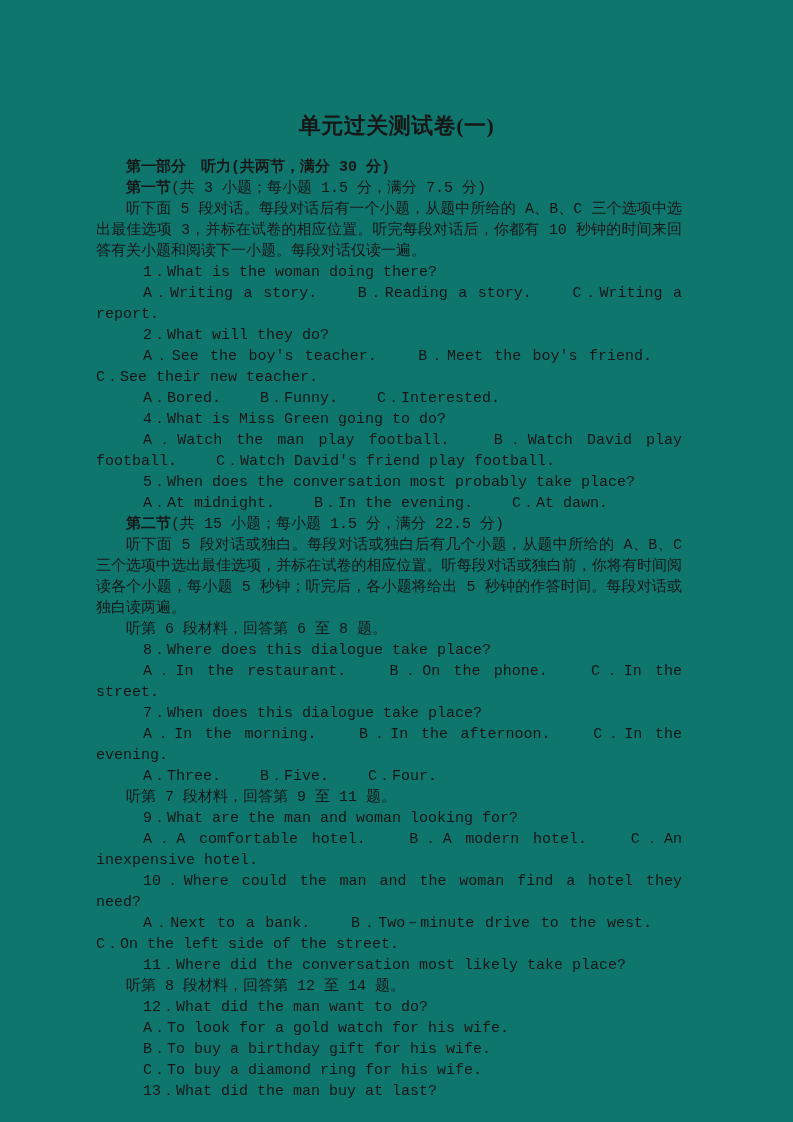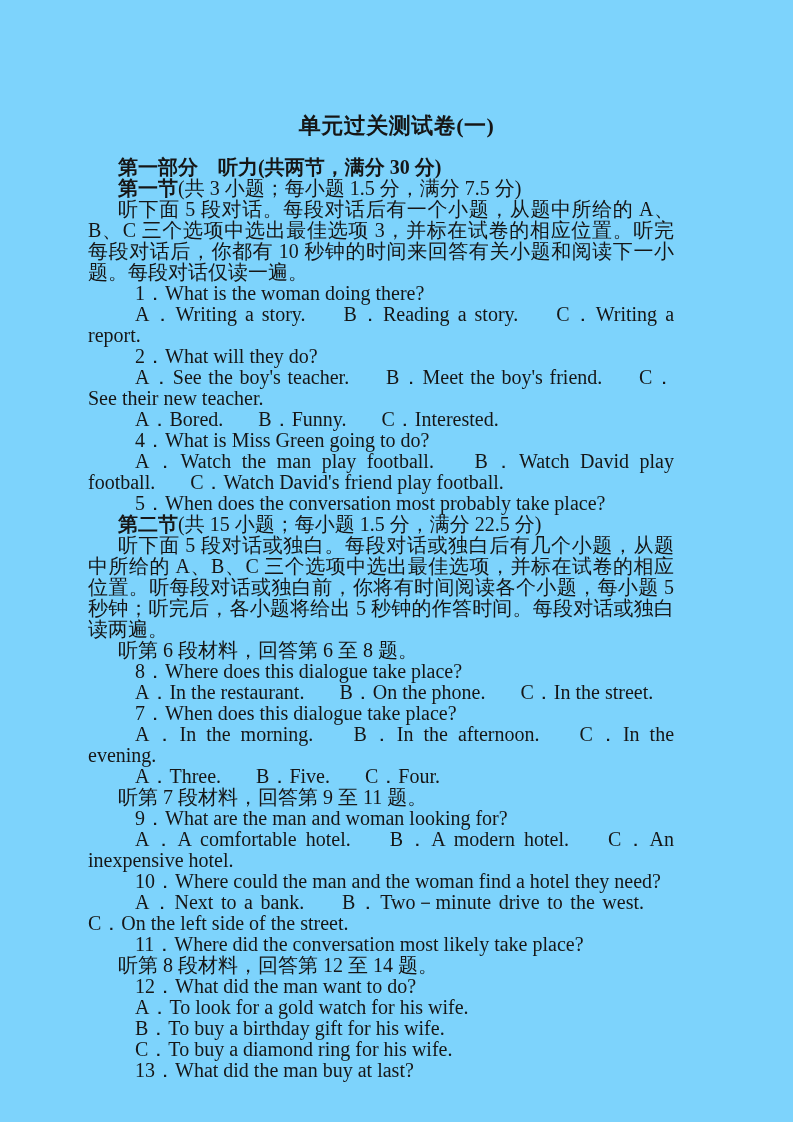--- a/index.html
+++ b/index.html
@@ -1,42 +1,43 @@
 <!DOCTYPE html>
 <html><head>
 <meta charset="utf-8">
 <style>
   html, body { margin: 0; padding: 0; background: #e8e8e8; }
   .sheet {
     position: relative;
     width: 793px;
     height: 1122px;
     margin: 0 auto;
-    background: #7dd3fc;
+    background: #0f766e;
     overflow: hidden;
     font-family: "Liberation Serif", "DejaVu Serif", serif;
     color: #161616;
   }
   .doc-title {
     margin: 0;
     padding-top: 111px;
     text-align: center;
     font-size: 22px;
     line-height: 29px;
     font-weight: 700;
     letter-spacing: 0.5px;
   }
   .body-col {
     position: absolute;
     top: 157px;
-    left: 88px;
+    left: 96px;
     width: 586px;
-    font-size: 20px;
+    font-size: 15px;
     line-height: 21px;
     text-align: justify;
+    font-family: Liberation Mono, monospace;
   }
   .body-col p { margin: 0; padding: 0; }
   .icn { text-indent: 30px; }   
   .iq  { text-indent: 47px; }   
   .h1  { font-weight: 700; }
   .h2-bold { font-weight: 700; }
   .opt { padding-right: 30px; }
   .opt:last-child { padding-right: 0; }
 </style>
 </head>
@@ -49,20 +50,21 @@
       <p class="h2 icn"><span class="h2-bold">第一节</span><span>(共 3 小题；每小题 1.5 分，满分 7.5 分)</span></p>
       <p class="para icn">听下面 5 段对话。每段对话后有一个小题，从题中所给的 A、B、C 三个选项中选出最佳选项 3，并标在试卷的相应位置。听完每段对话后，你都有 10 秒钟的时间来回答有关小题和阅读下一小题。每段对话仅读一遍。</p>
       <p class="q iq">1．What is the woman doing there?</p>
       <p class="opts iq"><span class="opt">A．Writing a story.</span> <span class="opt">B．Reading a story.</span> <span class="opt">C．Writing a report.</span></p>
       <p class="q iq">2．What will they do?</p>
       <p class="opts iq"><span class="opt">A．See the boy's teacher.</span> <span class="opt">B．Meet the boy's friend.</span> <span class="opt">C．See their new teacher.</span></p>
       <p class="opts iq"><span class="opt">A．Bored.</span> <span class="opt">B．Funny.</span> <span class="opt">C．Interested.</span></p>
       <p class="q iq">4．What is Miss Green going to do?</p>
       <p class="opts iq"><span class="opt">A．Watch the man play football.</span> <span class="opt">B．Watch David play football.</span> <span class="opt">C．Watch David's friend play football.</span></p>
       <p class="q iq">5．When does the conversation most probably take place?</p>
+      <p class="opts iq"><span class="opt">A．At midnight.</span> <span class="opt">B．In the evening.</span> <span class="opt">C．At dawn.</span></p>
       <p class="h2 icn"><span class="h2-bold">第二节</span><span>(共 15 小题；每小题 1.5 分，满分 22.5 分)</span></p>
       <p class="para icn">听下面 5 段对话或独白。每段对话或独白后有几个小题，从题中所给的 A、B、C 三个选项中选出最佳选项，并标在试卷的相应位置。听每段对话或独白前，你将有时间阅读各个小题，每小题 5 秒钟；听完后，各小题将给出 5 秒钟的作答时间。每段对话或独白读两遍。</p>
       <p class="para icn">听第 6 段材料，回答第 6 至 8 题。</p>
       <p class="q iq">8．Where does this dialogue take place?</p>
       <p class="opts iq"><span class="opt">A．In the restaurant.</span> <span class="opt">B．On the phone.</span> <span class="opt">C．In the street.</span></p>
       <p class="q iq">7．When does this dialogue take place?</p>
       <p class="opts iq"><span class="opt">A．In the morning.</span> <span class="opt">B．In the afternoon.</span> <span class="opt">C．In the evening.</span></p>
       <p class="opts iq"><span class="opt">A．Three.</span> <span class="opt">B．Five.</span> <span class="opt">C．Four.</span></p>
       <p class="para icn">听第 7 段材料，回答第 9 至 11 题。</p>
       <p class="q iq">9．What are the man and woman looking for?</p>

